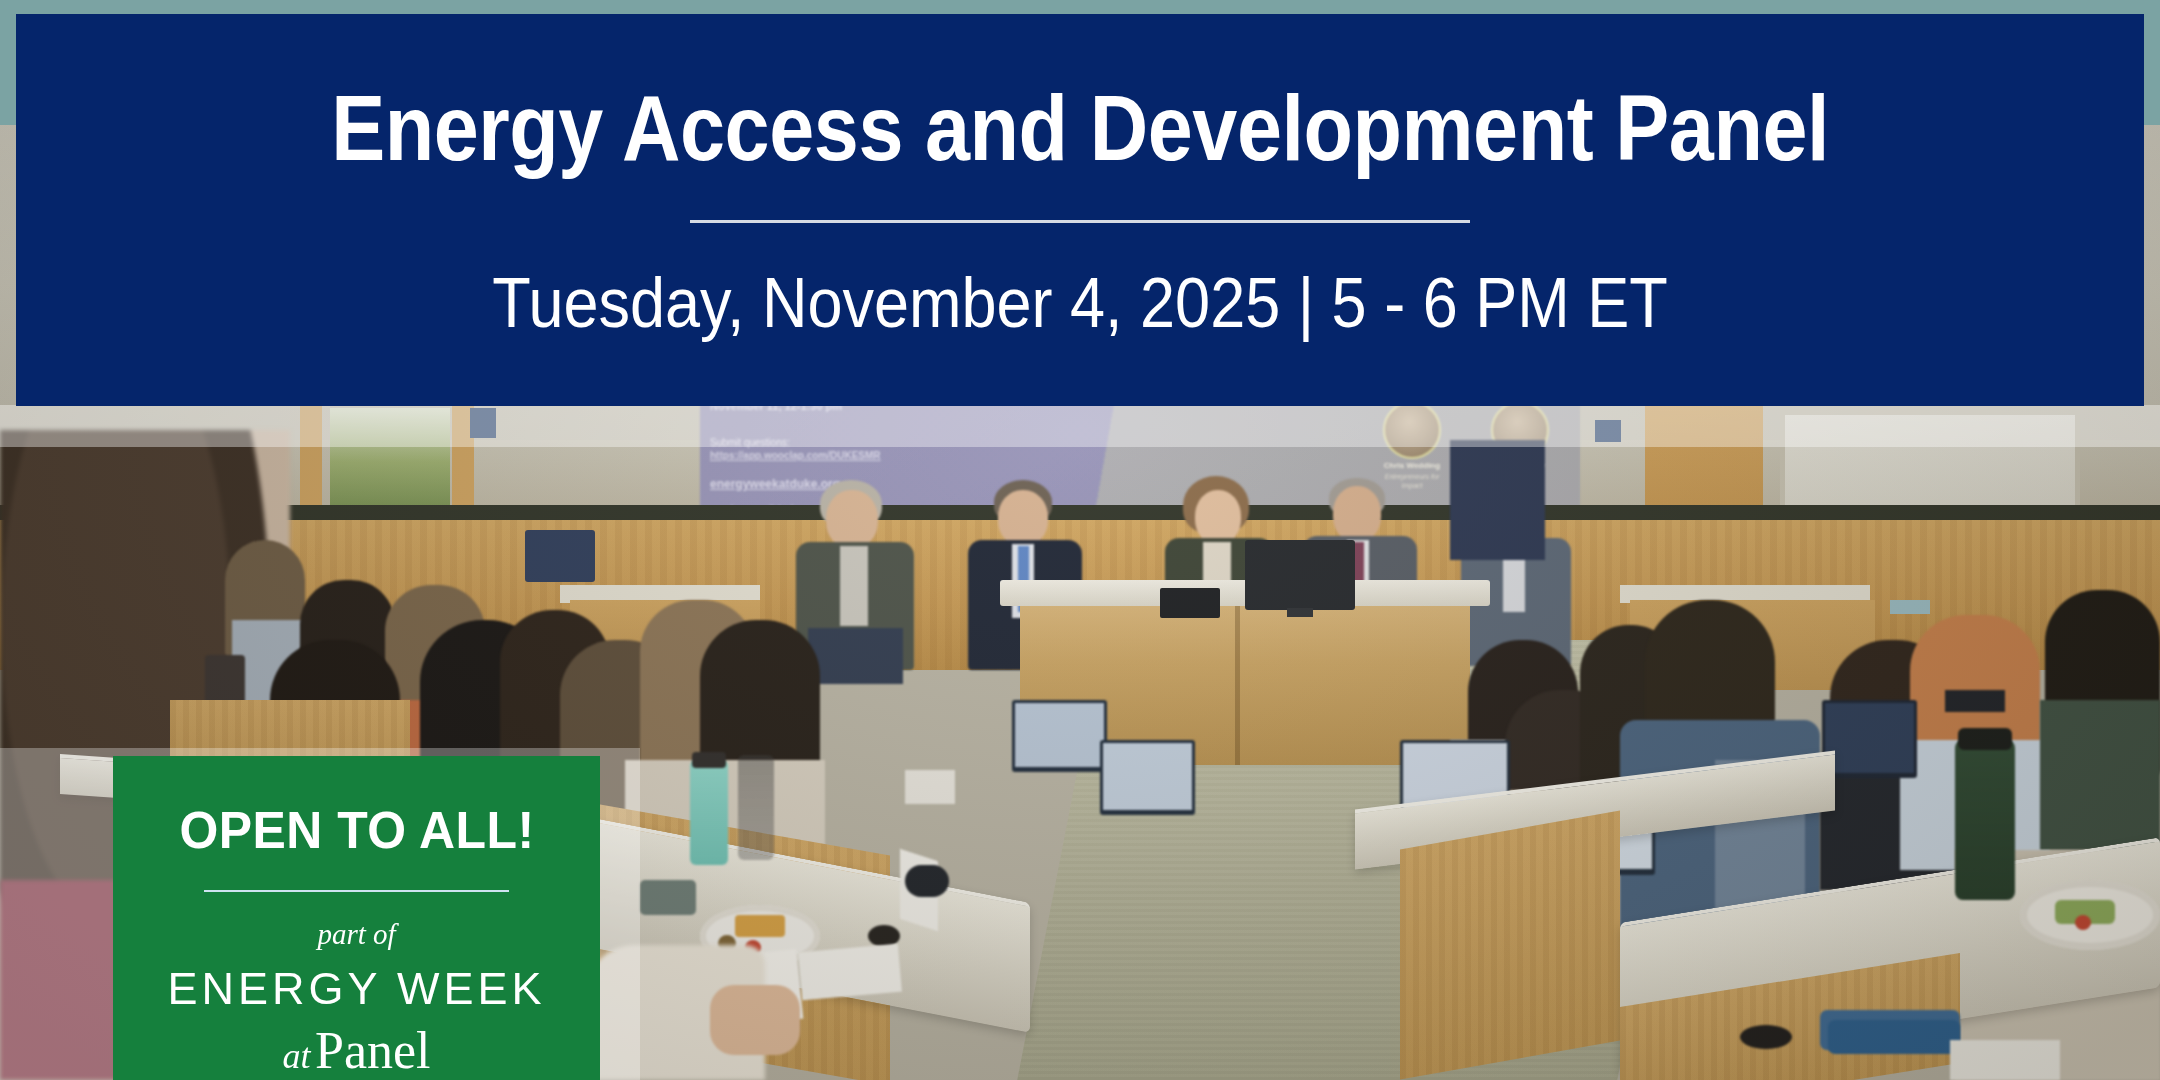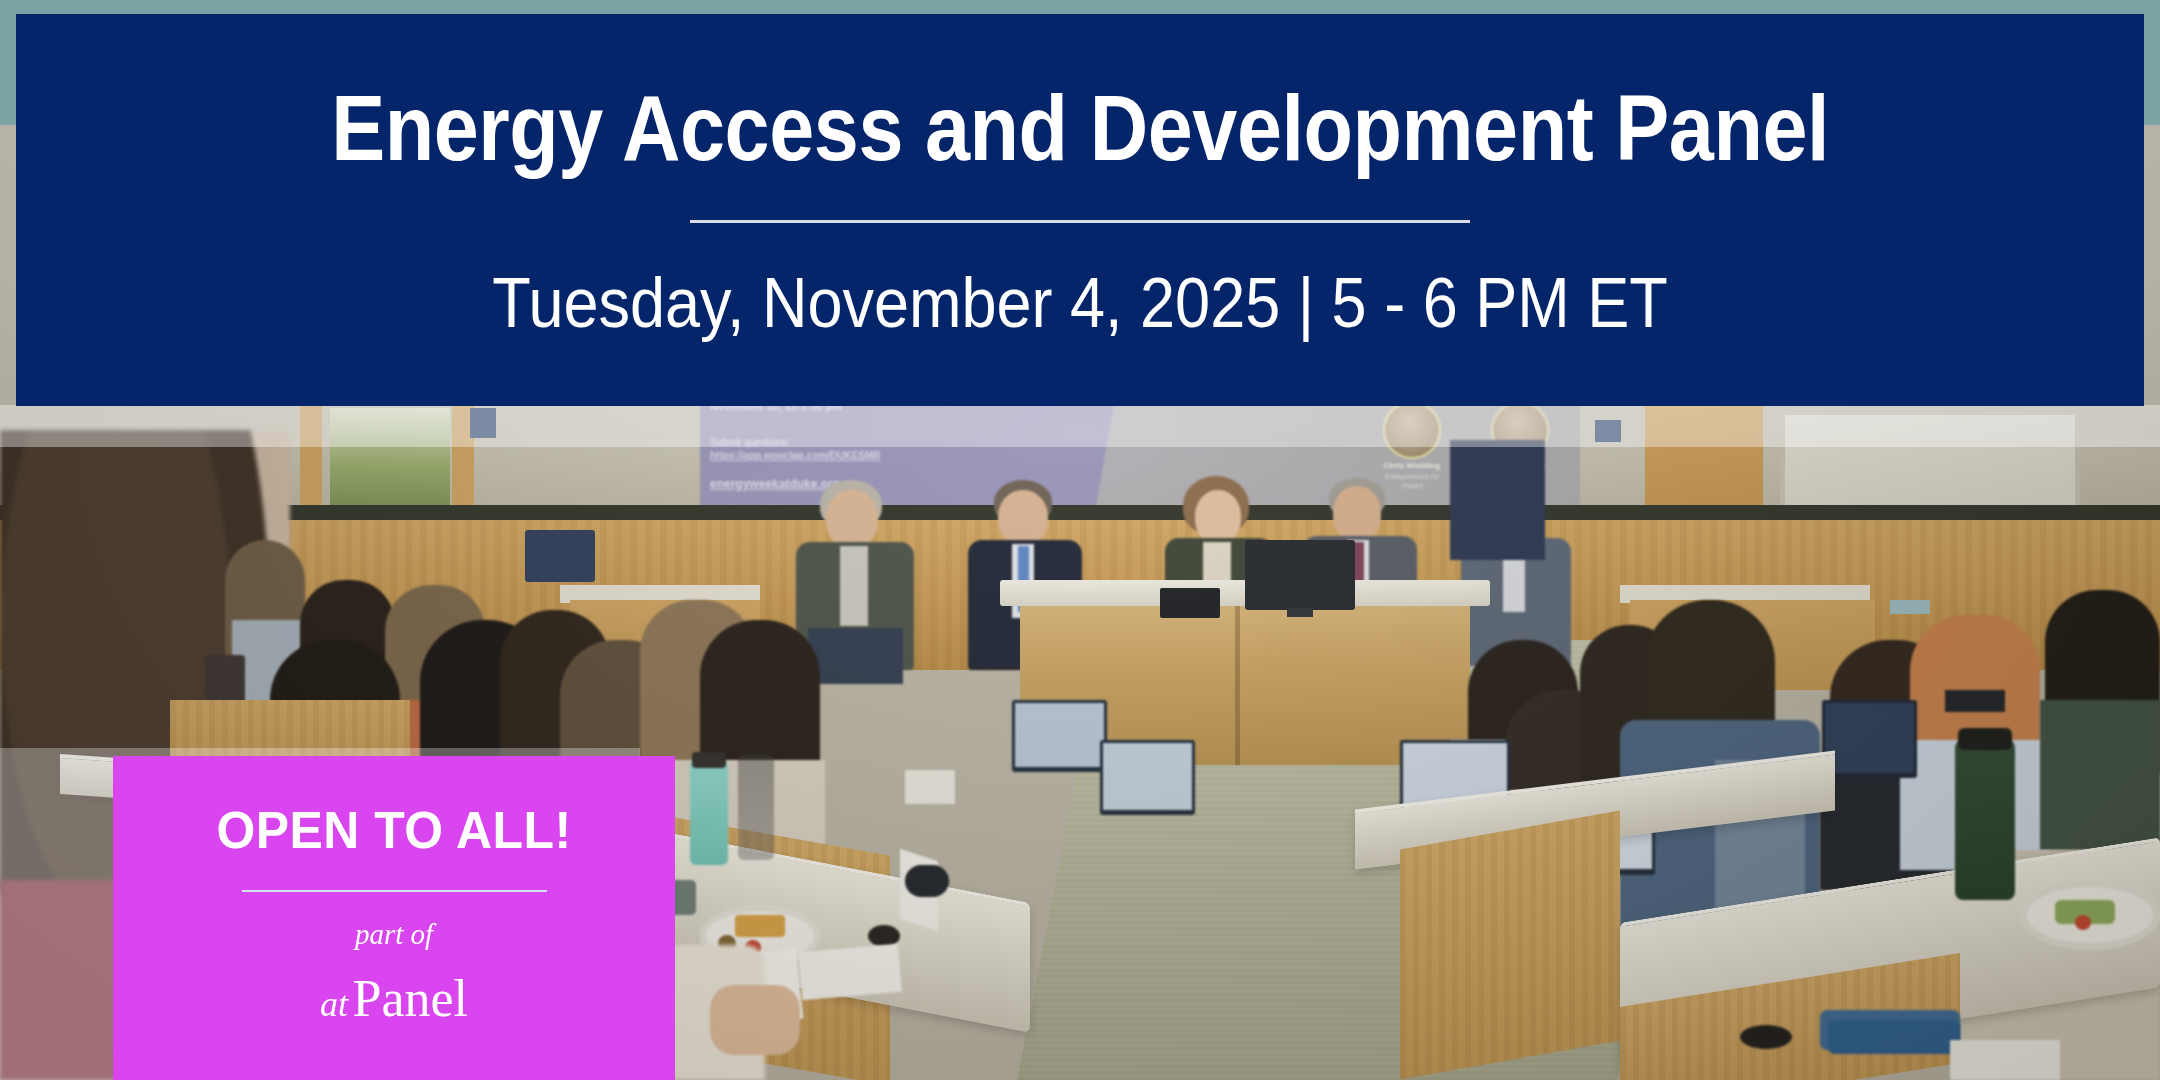--- a/index.html
+++ b/index.html
@@ -162,22 +162,22 @@
     font-size:70px;
     font-weight:normal;
     letter-spacing:0px;
     transform:scaleX(.90);
     white-space:nowrap;
     text-align:center;
   }
 
   
   .badge {
-    position:absolute; left:113px; top:756px; width:562px; height:324px;
-    background:#d946ef;
+    position:absolute; left:113px; top:756px; width:487px; height:324px;
+    background:#15803d;
     display:flex; flex-direction:column; align-items:center;
     padding-top:44px;
     color:#ffffff;
     overflow:hidden;
   }
   .badge-head {
     font-size:52px; font-weight:bold; letter-spacing:0.5px;
     transform:scaleX(.96);
     white-space:nowrap;
   }
@@ -393,17 +393,18 @@
 <div class="title-card">
   <div class="title-main">Energy Access and Development Panel</div>
   <div class="title-rule"></div>
   <div class="title-date">Tuesday, November 4, 2025  |  5 - 6 PM ET</div>
 </div>
 
 <div class="badge">
   <div class="badge-head">OPEN TO ALL!</div>
   <div class="badge-rule"></div>
   <div class="badge-partof">part of</div>
+  <div class="badge-ew">ENERGY WEEK</div>
   <div class="badge-at-duke">
     <span class="badge-at">at</span>
     <span class="badge-duke">Panel</span>
   </div>
 </div>
 
 </body></html>

